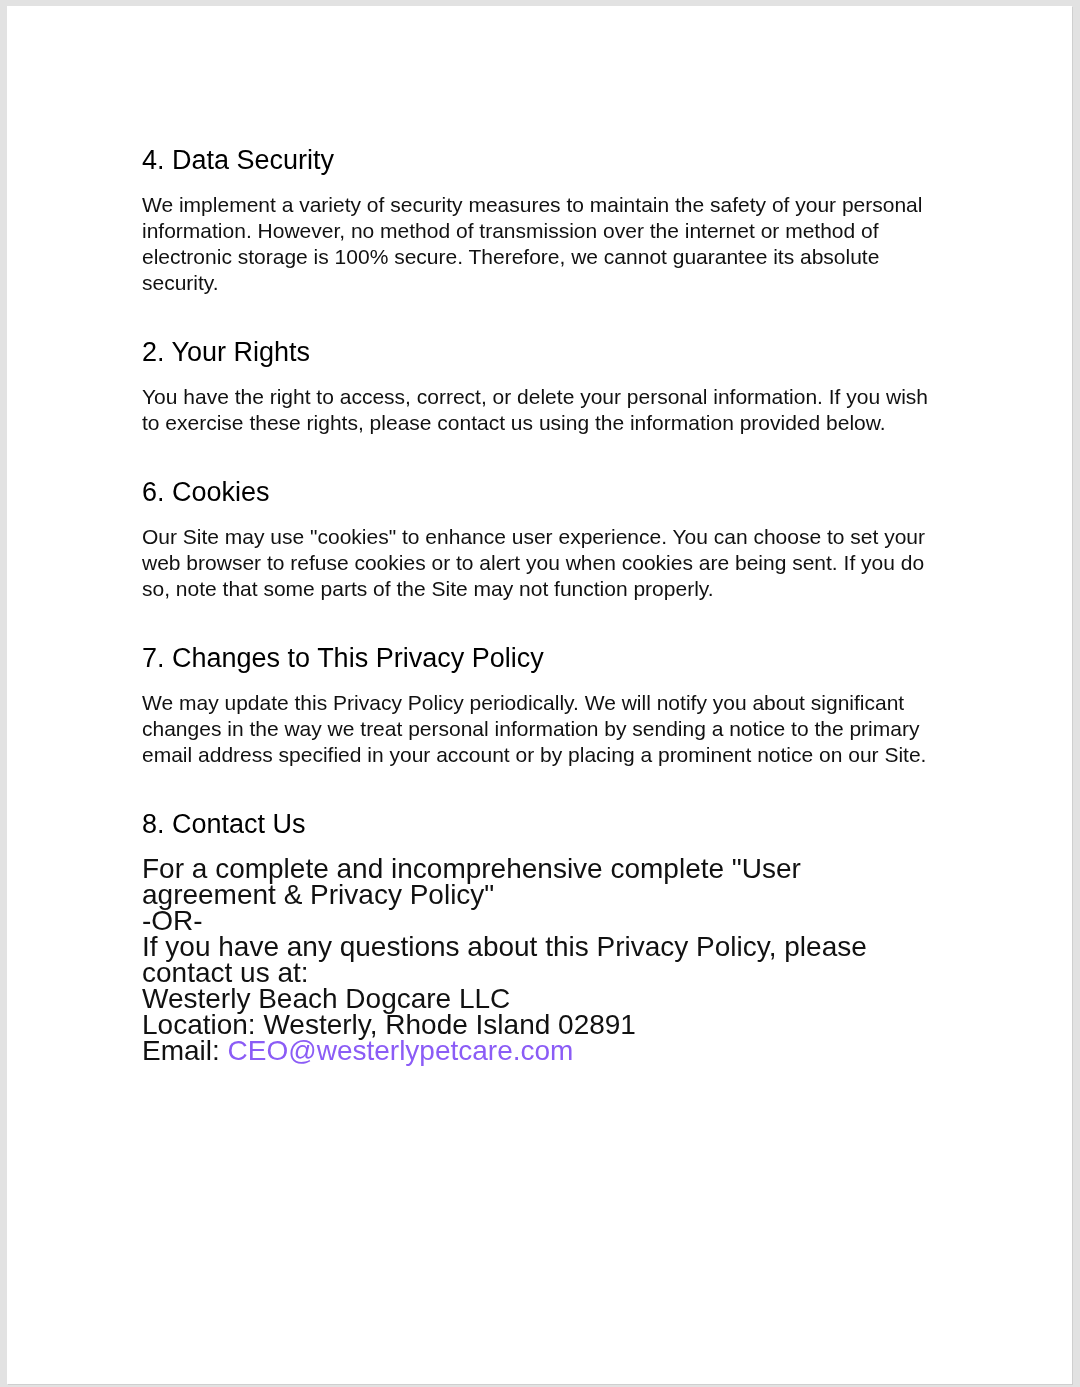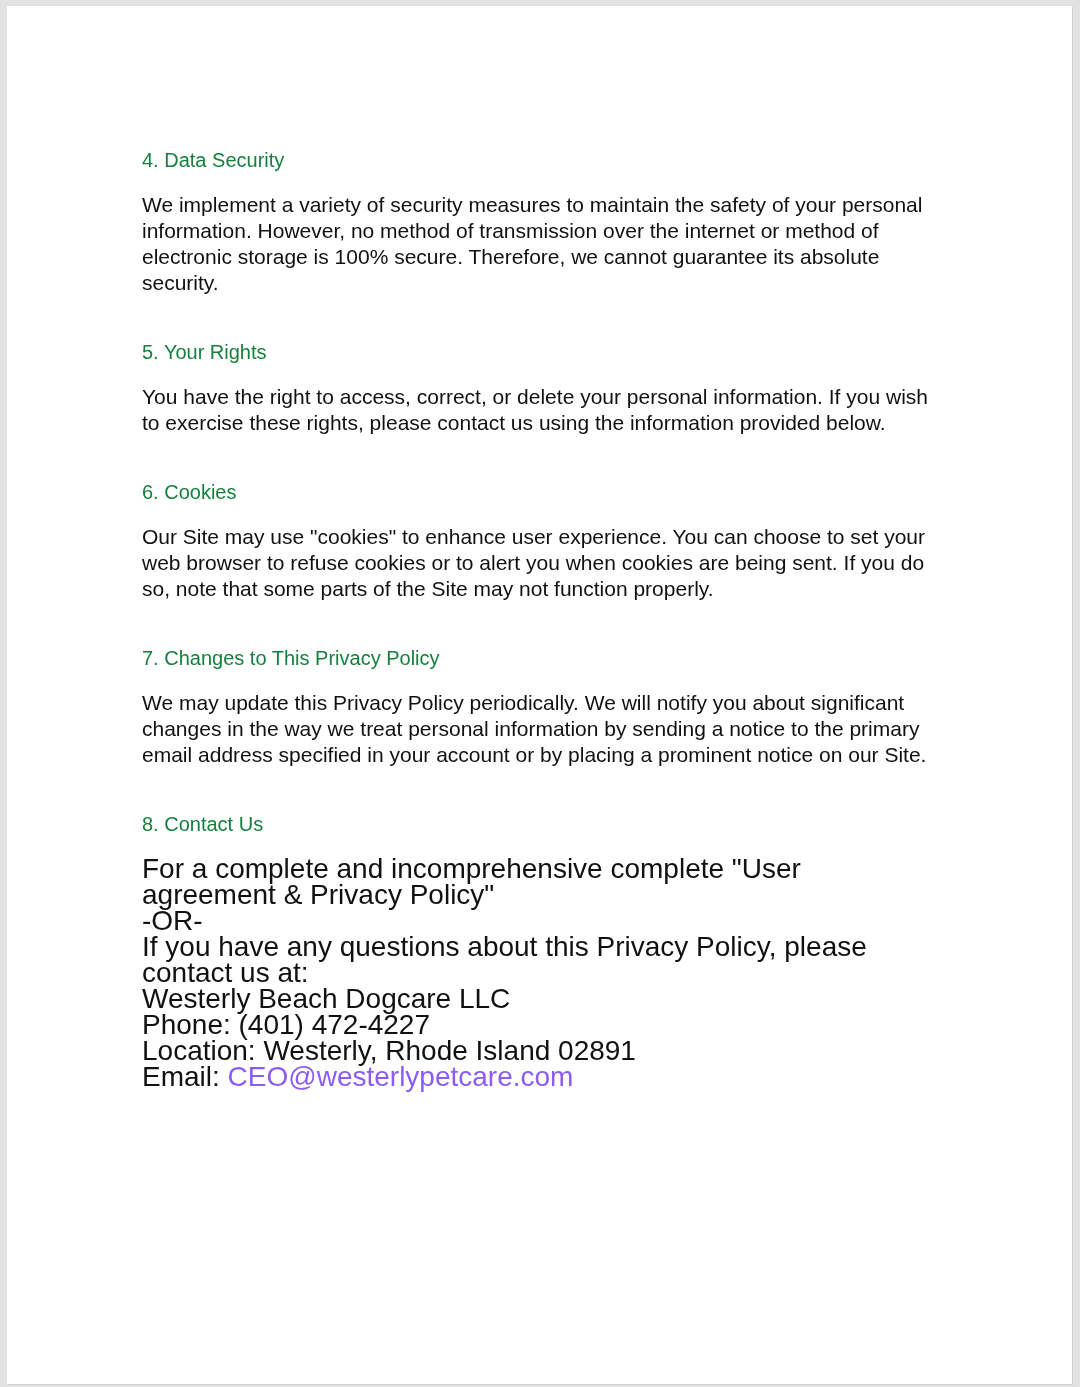--- a/index.html
+++ b/index.html
@@ -20,24 +20,24 @@
     .content {
       position: absolute;
       left: 135px; top: 140px;
       width: 800px;
       color: #111111;
     }
     .section { margin: 0; }
     h2 {
       font-family: "Liberation Sans", sans-serif;
       font-weight: normal;
-      font-size: 20px;
+      font-size: 27px;
       line-height: 28px;
       margin: 0 0 18px 0;
-      color: #15803d;
+      color: #000000;
     }
     p {
       font-size: 21px;
       line-height: 26px;
       margin: 0;
     }
     .gap { height: 42px; }
     .line { display: block; font-size: 28px; line-height: 26px; }
     a.email { color: #8b5cf6; text-decoration: none; }
   </style>
@@ -47,21 +47,21 @@
 <div class="page">
   <div class="content">
 
     <div class="section">
       <h2>4. Data Security</h2>
       <p>We implement a variety of security measures to maintain the safety of your personal information. However, no method of transmission over the internet or method of electronic storage is 100% secure. Therefore, we cannot guarantee its absolute security.</p>
     </div>
     <div class="gap"></div>
 
     <div class="section">
-      <h2>5. Your Rights</h2>
+      <h2>2. Your Rights</h2>
       <p>You have the right to access, correct, or delete your personal information. If you wish to exercise these rights, please contact us using the information provided below.</p>
     </div>
     <div class="gap"></div>
 
     <div class="section">
       <h2>6. Cookies</h2>
       <p>Our Site may use "cookies" to enhance user experience. You can choose to set your web browser to refuse cookies or to alert you when cookies are being sent. If you do so, note that some parts of the Site may not function properly.</p>
     </div>
     <div class="gap"></div>
 
@@ -70,19 +70,18 @@
       <p>We may update this Privacy Policy periodically. We will notify you about significant changes in the way we treat personal information by sending a notice to the primary email address specified in your account or by placing a prominent notice on our Site.</p>
     </div>
     <div class="gap"></div>
 
     <div class="section">
       <h2>8. Contact Us</h2>
       <span class="line">For a complete and incomprehensive complete "User agreement &amp; Privacy Policy"</span>
       <span class="line">-OR-</span>
       <span class="line">If you have any questions about this Privacy Policy, please contact us at:</span>
       <span class="line">Westerly Beach Dogcare LLC</span>
-      <span class="line">Phone: (401) 472-4227</span>
       <span class="line">Location: Westerly, Rhode Island 02891</span>
       <span class="line"><span>Email: </span><a class="email">CEO@westerlypetcare.com</a></span>
     </div>
 
   </div>
 </div>
 
 </body></html>

